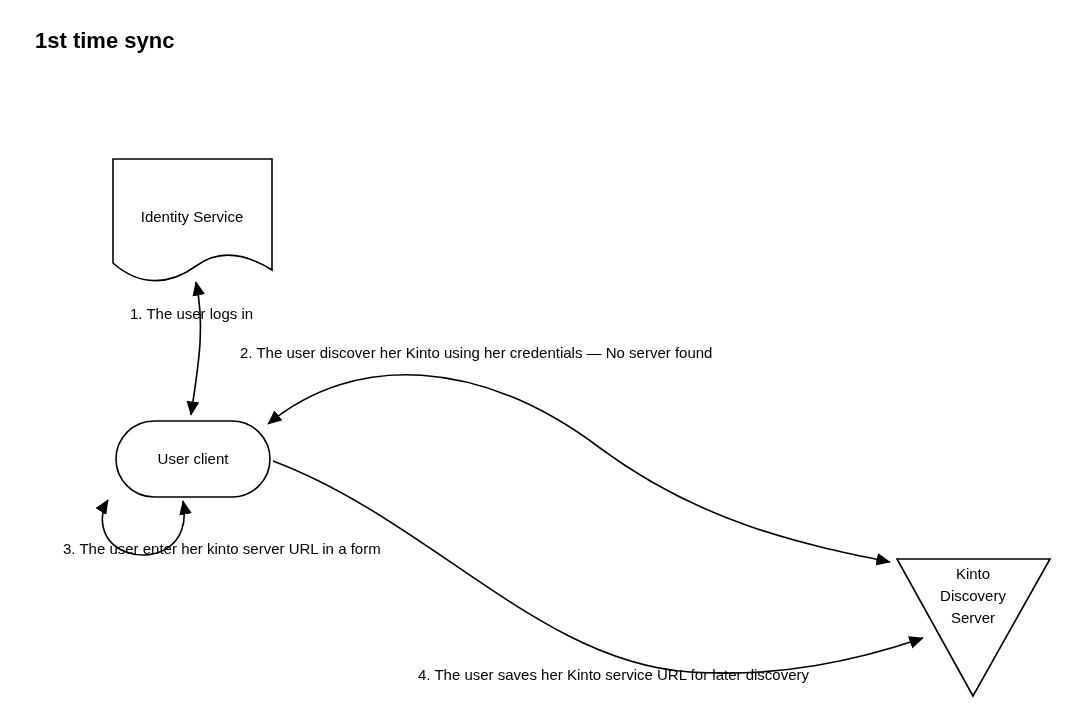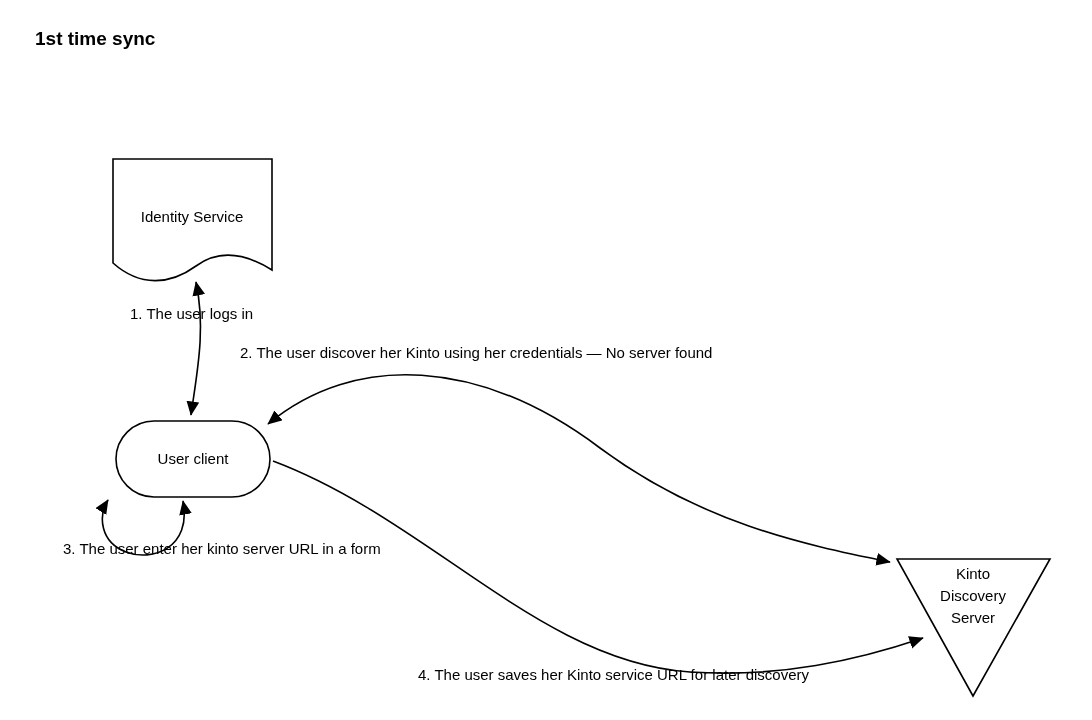--- a/index.html
+++ b/index.html
@@ -12,21 +12,21 @@
     position: relative;
     width: 1092px;
     height: 720px;
     background: #ffffff;
     overflow: hidden;
   }
   .diagram-title {
     position: absolute;
     left: 35px;
     top: 28px;
-    font-size: 19px;
+    font-size: 22px;
     font-weight: bold;
     color: #000000;
     letter-spacing: 0px;
   }
   svg { position: absolute; left: 0; top: 0; }
   .shape {
     fill: #ffffff;
     stroke: #000000;
     stroke-width: 1.6;
   }

